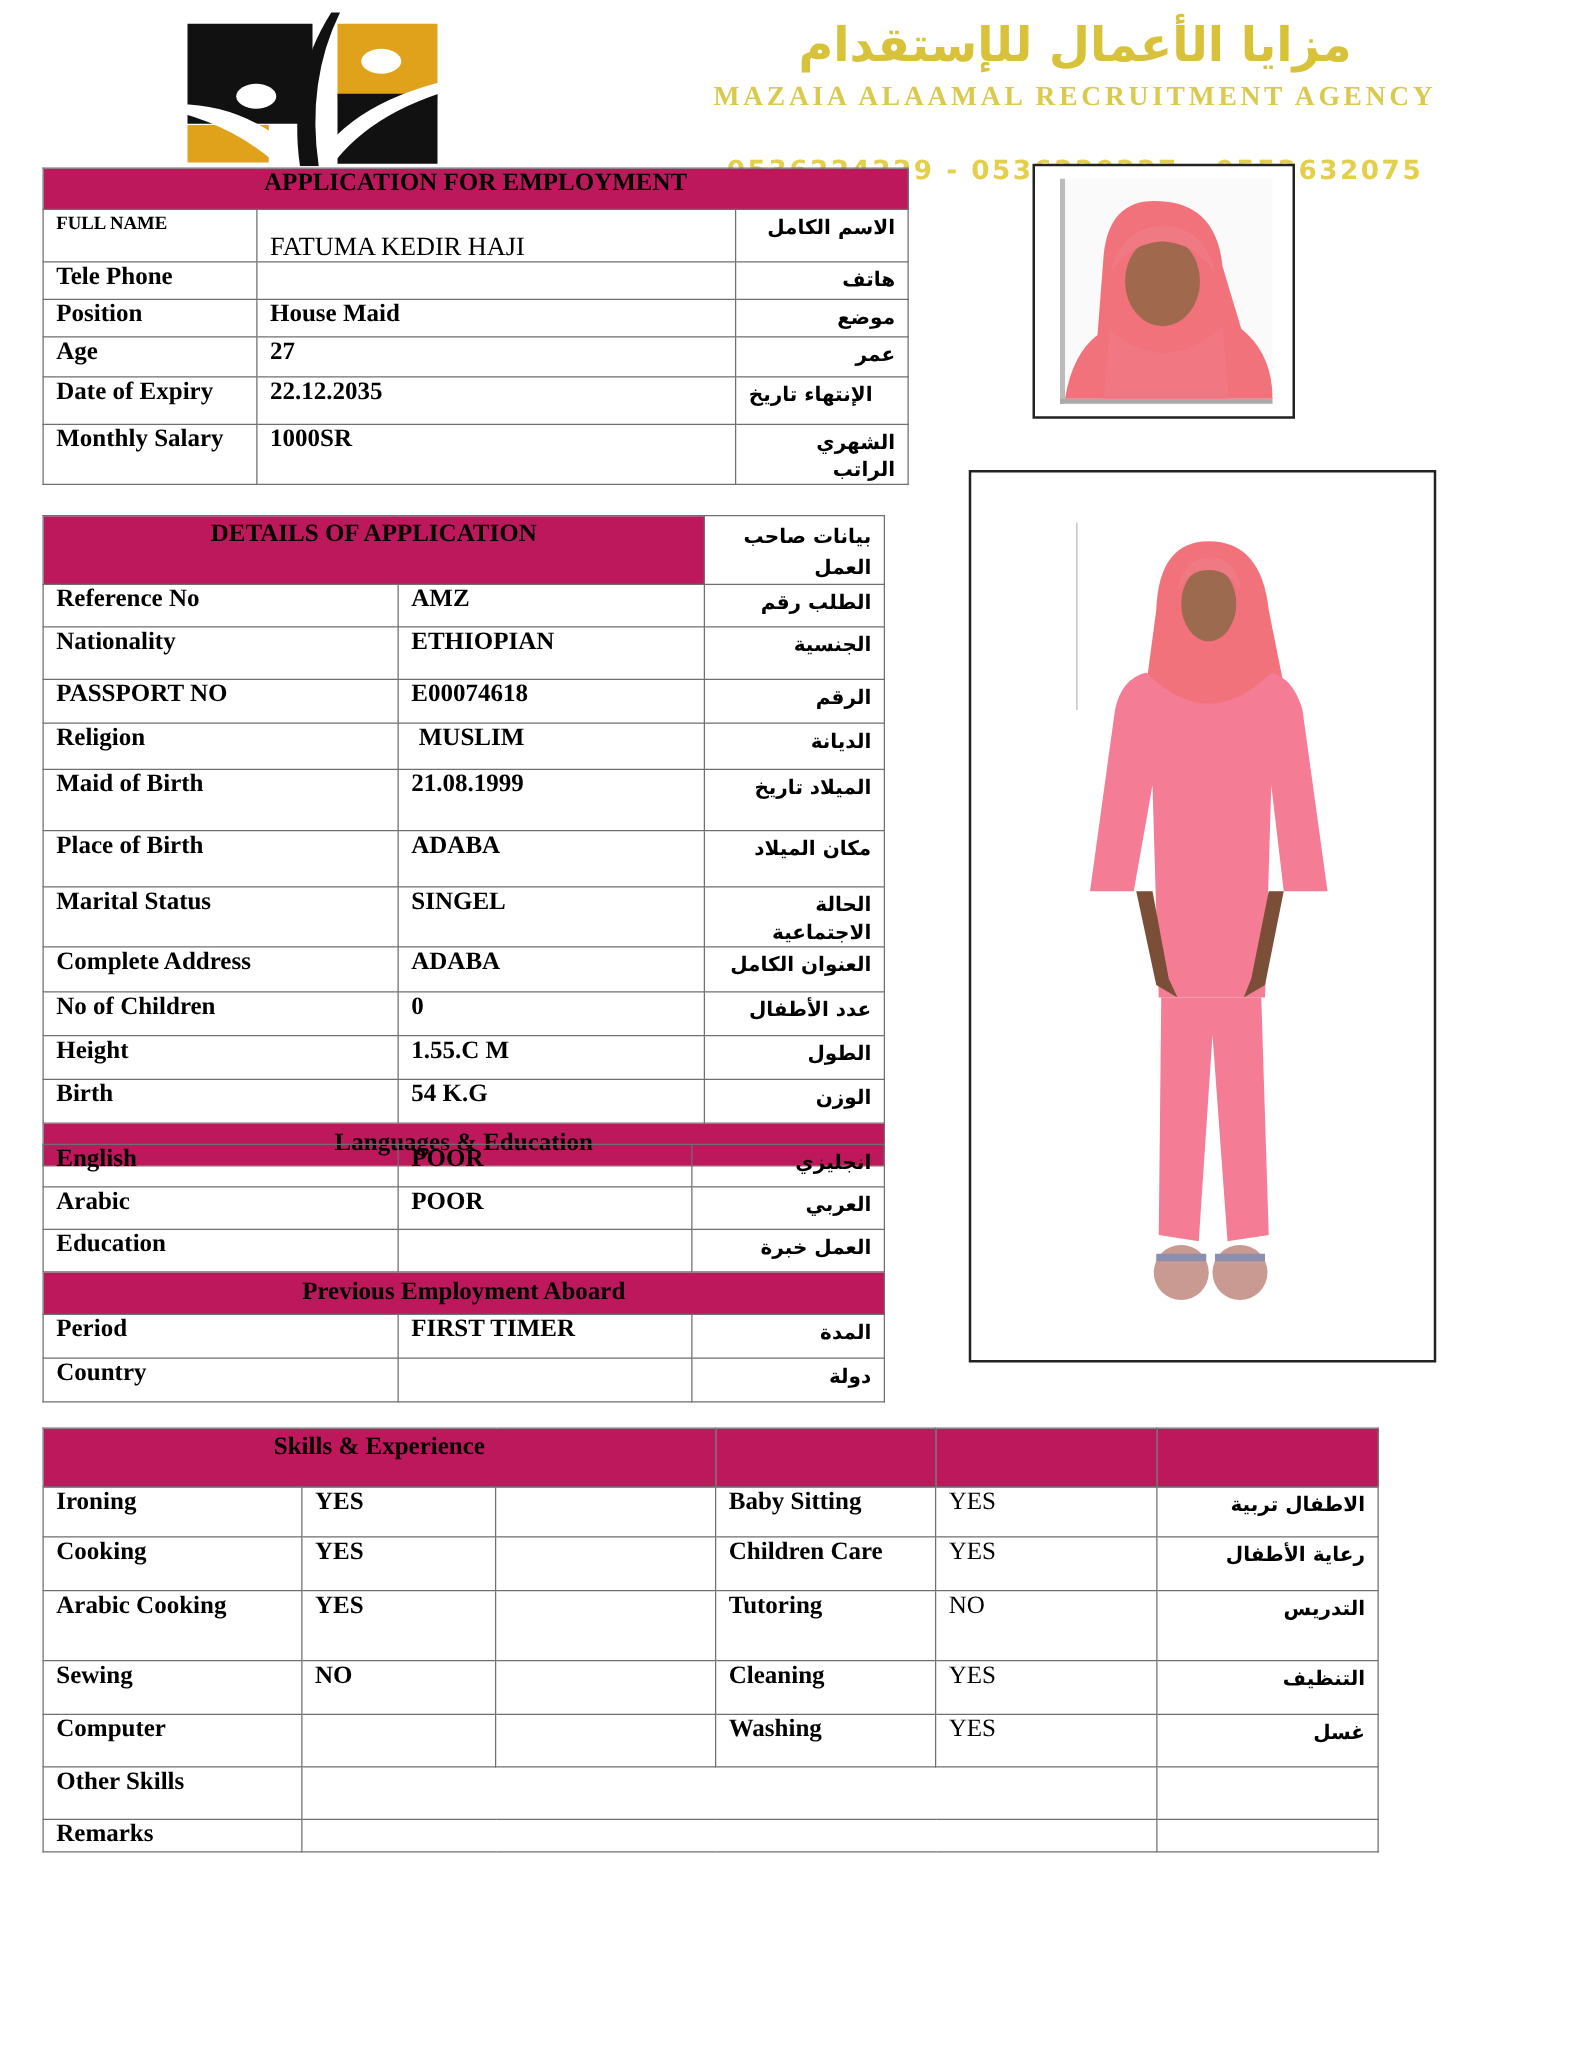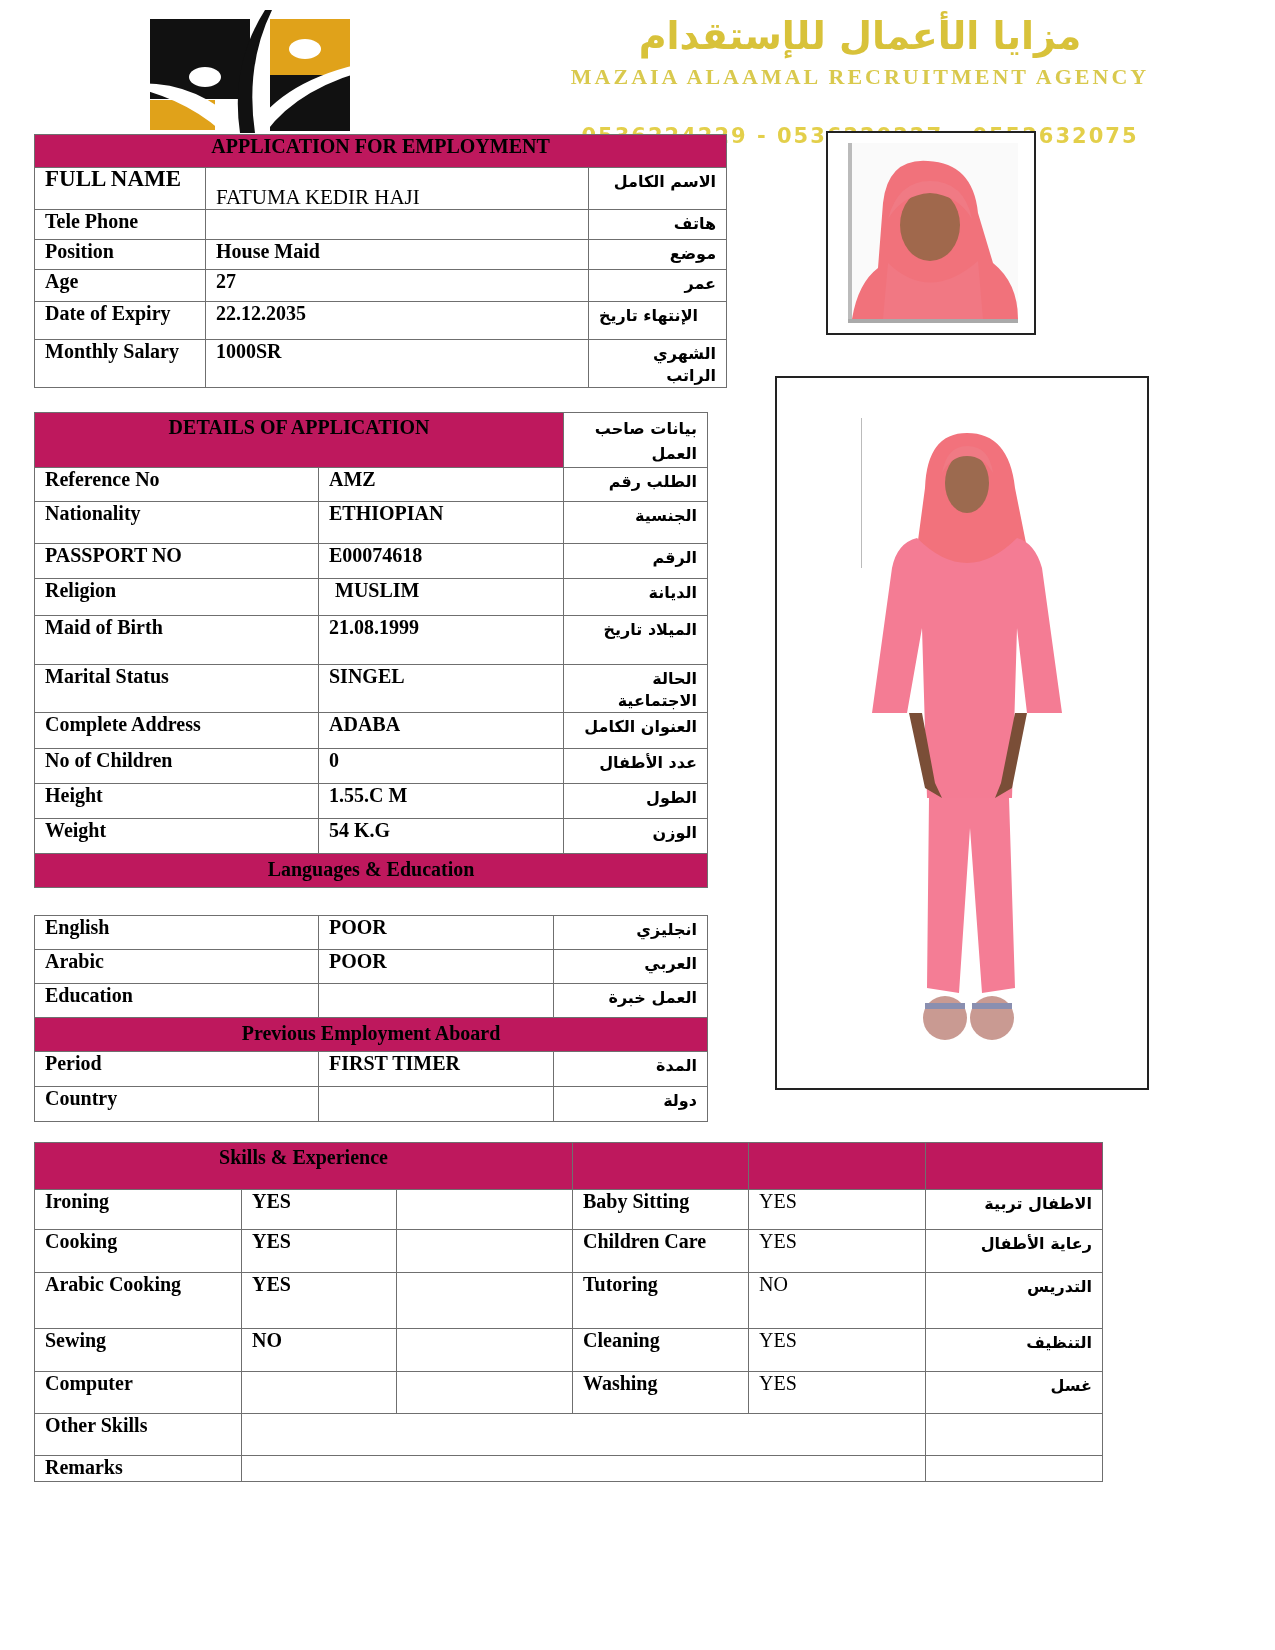--- a/index.html
+++ b/index.html
@@ -51,21 +51,21 @@
   <colgroup>
       <col style="width:171px">
       <col style="width:383px">
       <col style="width:138px">
     </colgroup>
   <tbody>
       <tr style="height:33px">
         <td class="head" colspan="3">APPLICATION FOR EMPLOYMENT</td>
       </tr>
   <tr style="height:42px">
-    <td class="lbl" style="font-size:23px;border-radius:21px;">FULL NAME</td>
+    <td class="lbl" style="font-size:15px;border-radius:21px;">FULL NAME</td>
     <td class="normal" style="padding-top:18px; font-size:21px;">FATUMA KEDIR HAJI</td>
     <td class="ar">الاسم الكامل</td>
   </tr>
   <tr style="height:30px">
     <td class="lbl">Tele Phone</td>
     <td class="val"></td>
     <td class="ar">هاتف</td>
   </tr>
   <tr style="height:30px">
     <td class="lbl">Position</td>
@@ -131,20 +131,25 @@
   <tr style="height:37px">
     <td class="lbl">Religion</td>
     <td class="val" style="padding-left:16px;">MUSLIM</td>
     <td class="ar">الديانة</td>
   </tr>
   <tr style="height:49px">
     <td class="lbl">Maid of Birth</td>
     <td class="val">21.08.1999</td>
     <td class="ar">الميلاد تاريخ</td>
   </tr>
+  <tr style="height:45px">
+    <td class="lbl">Place of Birth</td>
+    <td class="val">ADABA</td>
+    <td class="ar">مكان الميلاد</td>
+  </tr>
   <tr style="height:35px">
     <td class="lbl">Marital Status</td>
     <td class="val">SINGEL</td>
     <td class="ar">الحالة الاجتماعية</td>
   </tr>
   <tr style="height:36px">
     <td class="lbl">Complete Address</td>
     <td class="val">ADABA</td>
     <td class="ar">العنوان الكامل</td>
   </tr>
@@ -152,21 +157,21 @@
     <td class="lbl">No of Children</td>
     <td class="val">0</td>
     <td class="ar">عدد الأطفال</td>
   </tr>
   <tr style="height:35px">
     <td class="lbl">Height</td>
     <td class="val">1.55.C M</td>
     <td class="ar">الطول</td>
   </tr>
   <tr style="height:35px">
-    <td class="lbl">Weight</td>
+    <td class="lbl">Birth</td>
     <td class="val">54 K.G</td>
     <td class="ar">الوزن</td>
   </tr>
   <tr style="height:34px">
         <td class="head" colspan="3" style="padding-top:4px;">Languages &amp; Education</td>
       </tr>
 </tbody>
   </table>
 
 <table class="abs" style="left:34px; top:915px; width:673px;">

